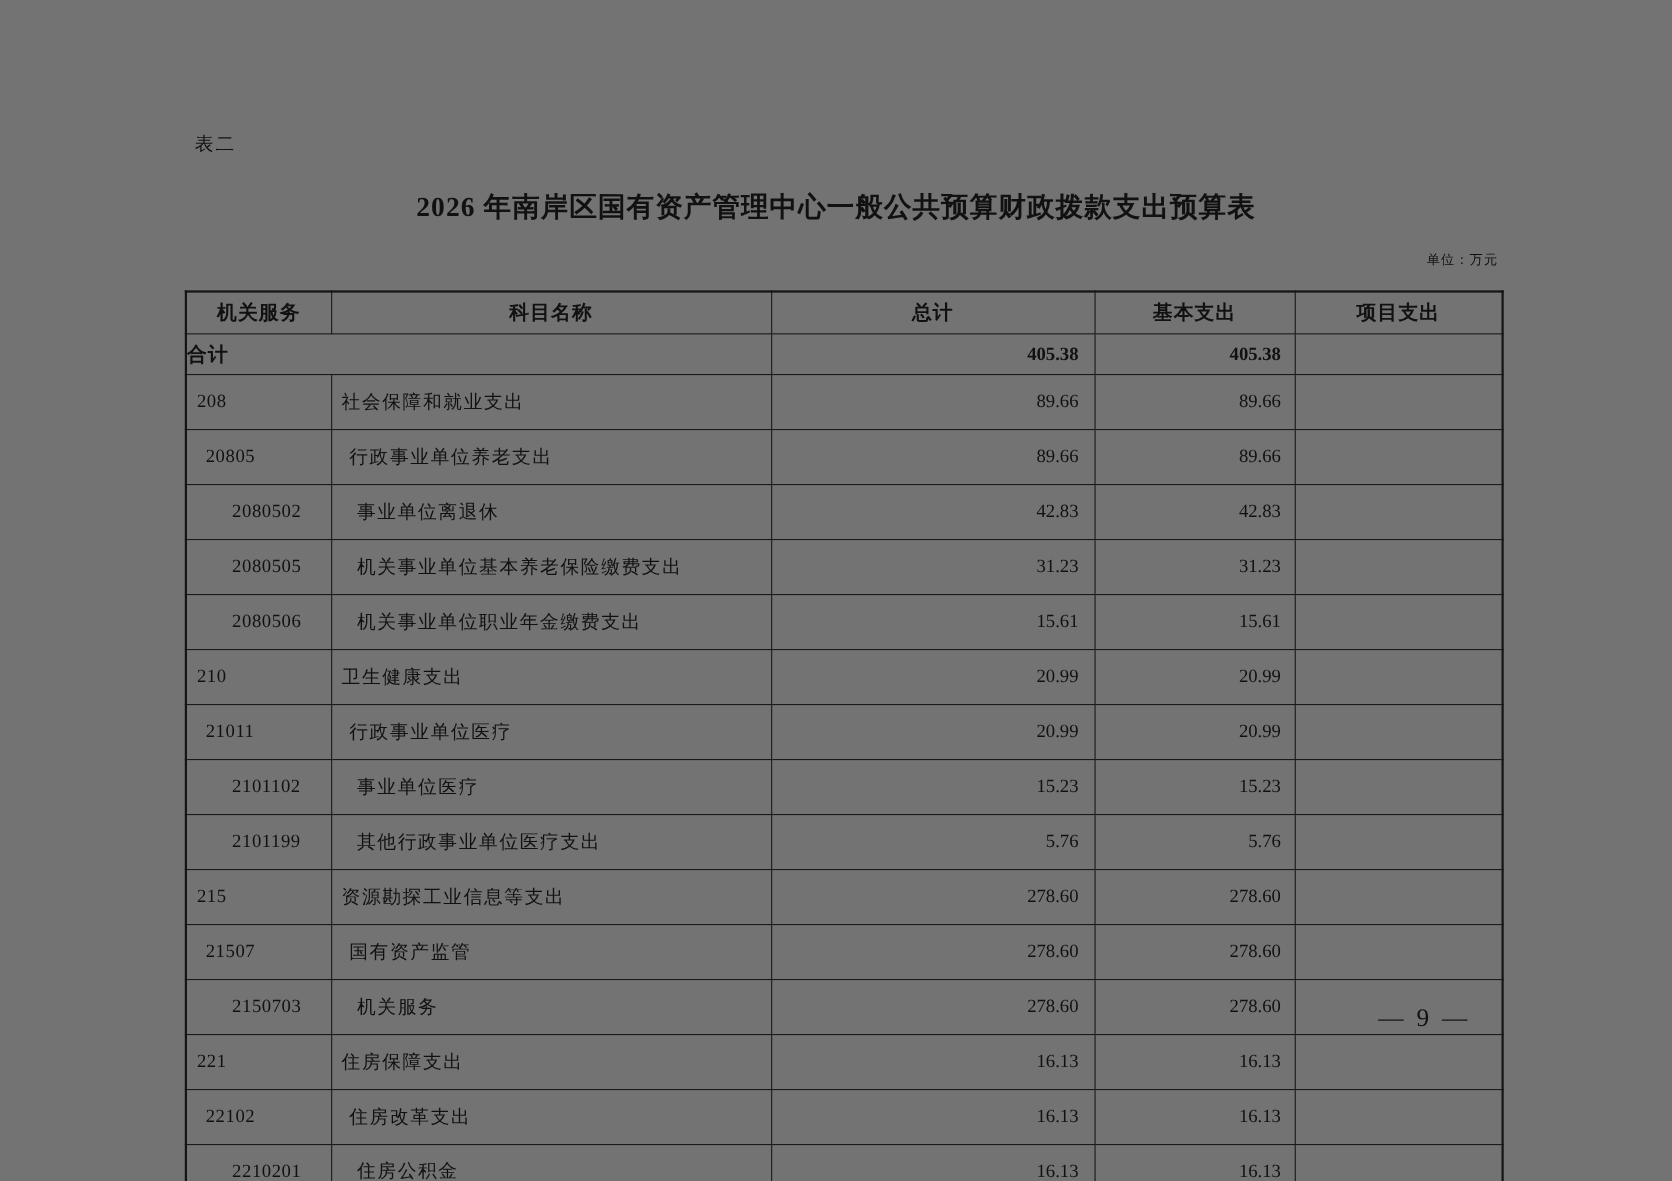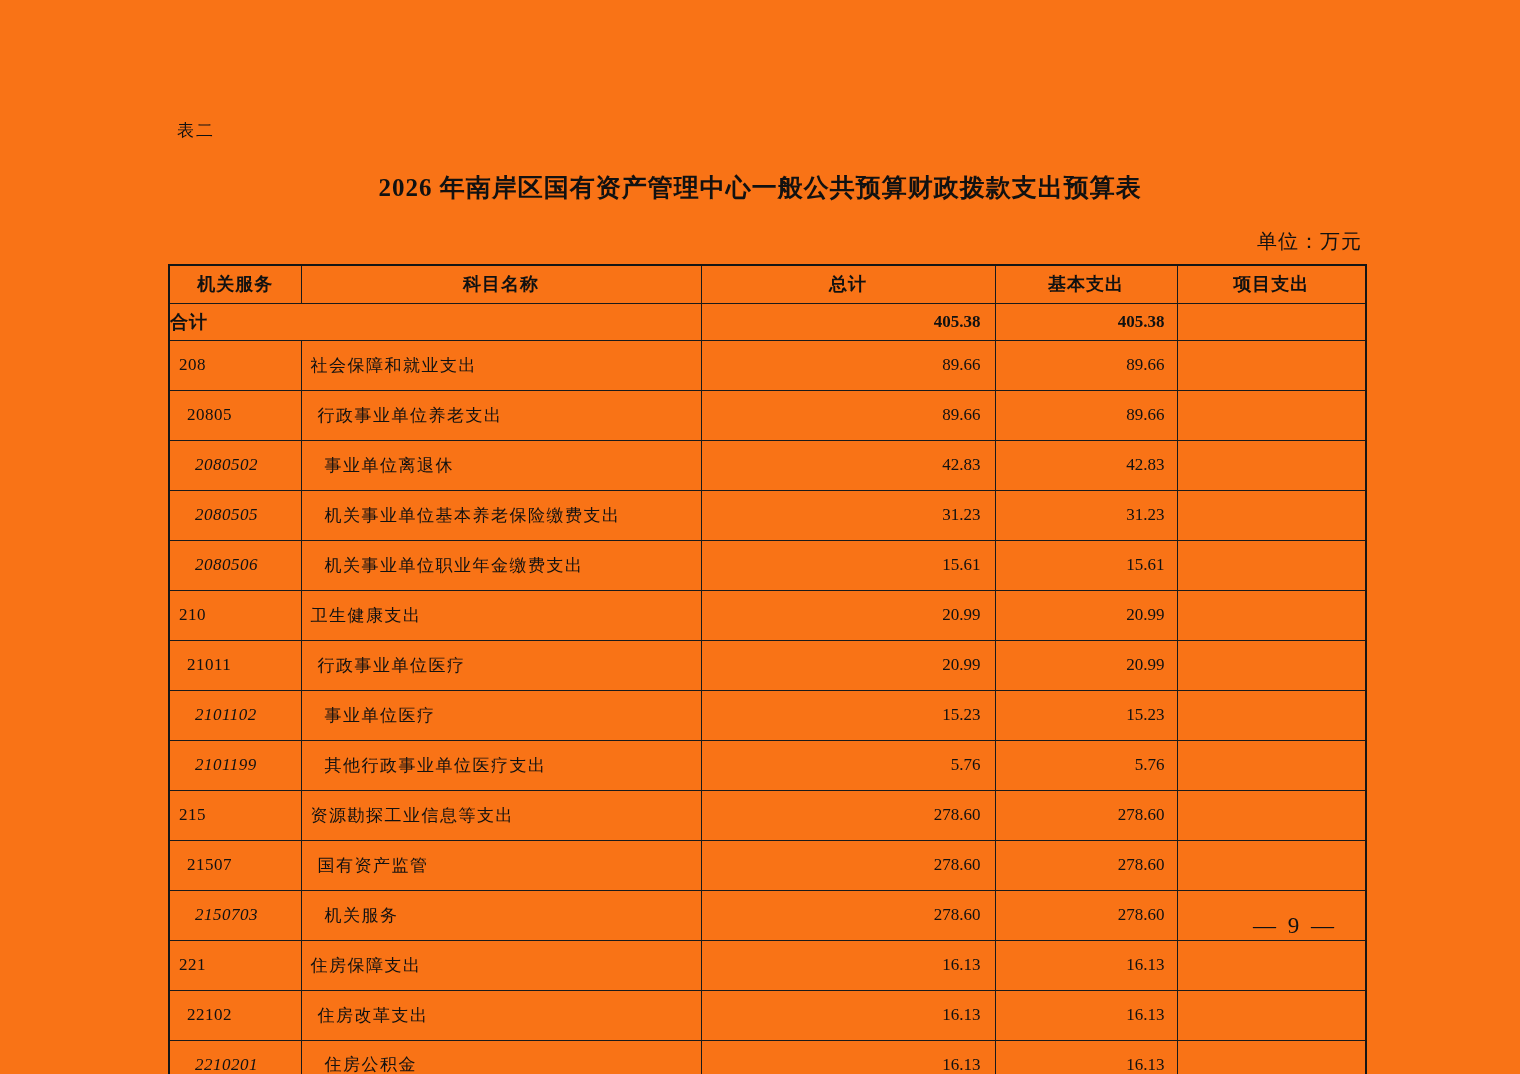--- a/index.html
+++ b/index.html
@@ -1,20 +1,20 @@
 <!DOCTYPE html>
 <html><head>
 <meta charset="utf-8">
 <style>
   html, body { margin: 0; padding: 0; background: #ffffff; }
   .page {
     position: relative;
     width: 1520px;
     height: 1074px;
-    background: #f97316;
+    background: #737373;
     color: #111;
     font-family: "Liberation Serif", "DejaVu Serif", serif;
     overflow: hidden;
   }
   .table-label {
     position: absolute;
     left: 177px;
     top: 119px;
     font-size: 17px;
     letter-spacing: 2px;
@@ -28,21 +28,21 @@
     text-align: center;
     font-size: 25px;
     font-weight: bold;
     letter-spacing: 1px;
     font-family: "Liberation Serif", "DejaVu Serif", serif;
   }
   .unit-note {
     position: absolute;
     top: 228px;
     right: 158px;
-    font-size: 20px;
+    font-size: 12px;
     letter-spacing: 1px;
   }
   table.budget-table {
     position: absolute;
     left: 168px;
     top: 264px;
     width: 1197px;
     border-collapse: collapse;
     table-layout: fixed;
     border: 2.5px solid #151515;
@@ -71,21 +71,21 @@
     letter-spacing: 1px;
   }
   tr.total-row td.num { font-weight: bold; padding-left: 15px; }
   tbody tr.data-row { height: 50px; margin-top: 32px; }
   td.cell-code {
     font-size: 17px;
     padding-left: 9px;
     letter-spacing: 0.5px;
   }
   td.cell-code.indent-2 { padding-left: 17px; }
-  td.cell-code.indent-3 { padding-left: 25px; font-style: italic; }
+  td.cell-code.indent-3 { padding-left: 41px; }
   td.cell-name {
     font-size: 17px;
     padding-left: 9px;
     letter-spacing: 1.5px;
   }
   td.cell-name.nindent-2 { padding-left: 16px; }
   td.cell-name.nindent-3 { padding-left: 23px; }
   td.num {
     font-size: 17px;
     text-align: right;

